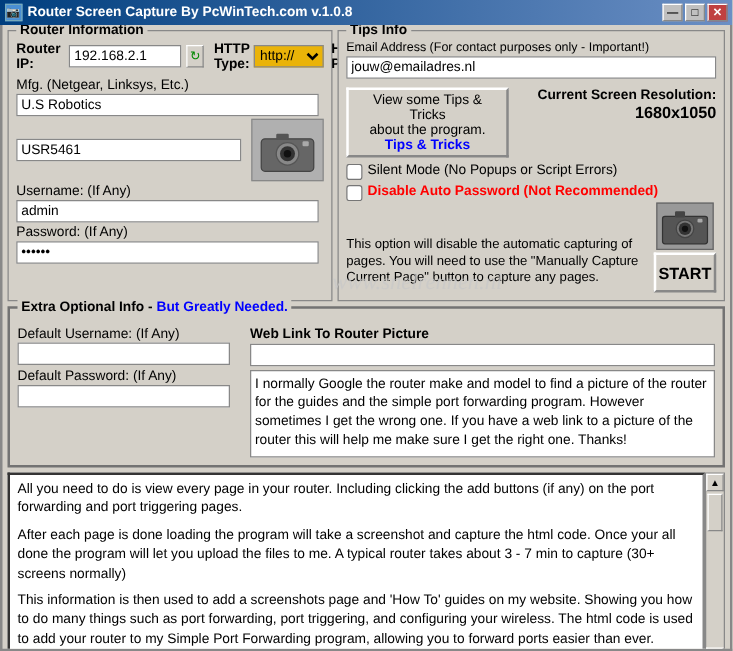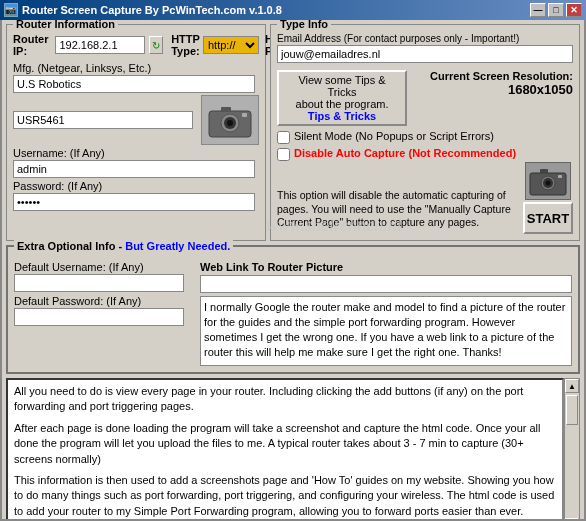--- a/index.html
+++ b/index.html
@@ -391,21 +391,21 @@
         <input class="text-input" type="text" style="width: 242px;" value="admin">
       </div>
 
       <div style="margin-bottom:2px;">
         <div class="sub-label">Password: (If Any)</div>
         <input class="text-input" type="password" style="width: 242px;" value="xxxxxx">
       </div>
     </div>
 
     <div class="group-box user-info">
-      <span class="group-box-title">Type Info</span>
+      <span class="group-box-title">Tips Info</span>
 
       <div style="margin-bottom:3px;">
         <div class="sub-label" style="font-size:10px;">Email Address (For contact purposes only - Important!)</div>
         <input class="email-input" type="text" value="jouw@emailadres.nl" style="">
       </div>
 
       <div class="tips-row">
         <div style="flex:1;">
           <button class="tips-btn">
             <span>View some Tips &amp; Tricks</span><br>
@@ -419,21 +419,21 @@
         </div>
       </div>
 
       <div class="checkbox-row" style="margin-bottom:3px;">
         <input type="checkbox" style="">
         <span class="checkbox-label">Silent Mode (No Popups or Script Errors)</span>
       </div>
 
       <div class="checkbox-row" style="margin-bottom:1px;">
         <input type="checkbox" style="">
-        <span class="checkbox-label-red">Disable Auto Capture (Not Recommended)</span>
+        <span class="checkbox-label-red">Disable Auto Password (Not Recommended)</span>
       </div>
 
       <div style="display:flex; gap:6px; align-items:flex-end;">
         <div style="flex:1;">
           <p class="disable-desc" style="font-size:10.5px; line-height:1.3; margin-left:0;">This option will disable the automatic capturing of pages. You will need to use the "Manually Capture Current Page" button to capture any pages.</p>
         </div>
         <div class="start-right">
           <div style="width:46px; height:38px; background:#999; border:1px solid #666; display:flex; align-items:center; justify-content:center;">
             <svg width="38" height="32" viewBox="0 0 38 32">
               <rect x="1" y="8" width="36" height="22" rx="2" fill="#555" stroke="#333" stroke-width="1"></rect>

